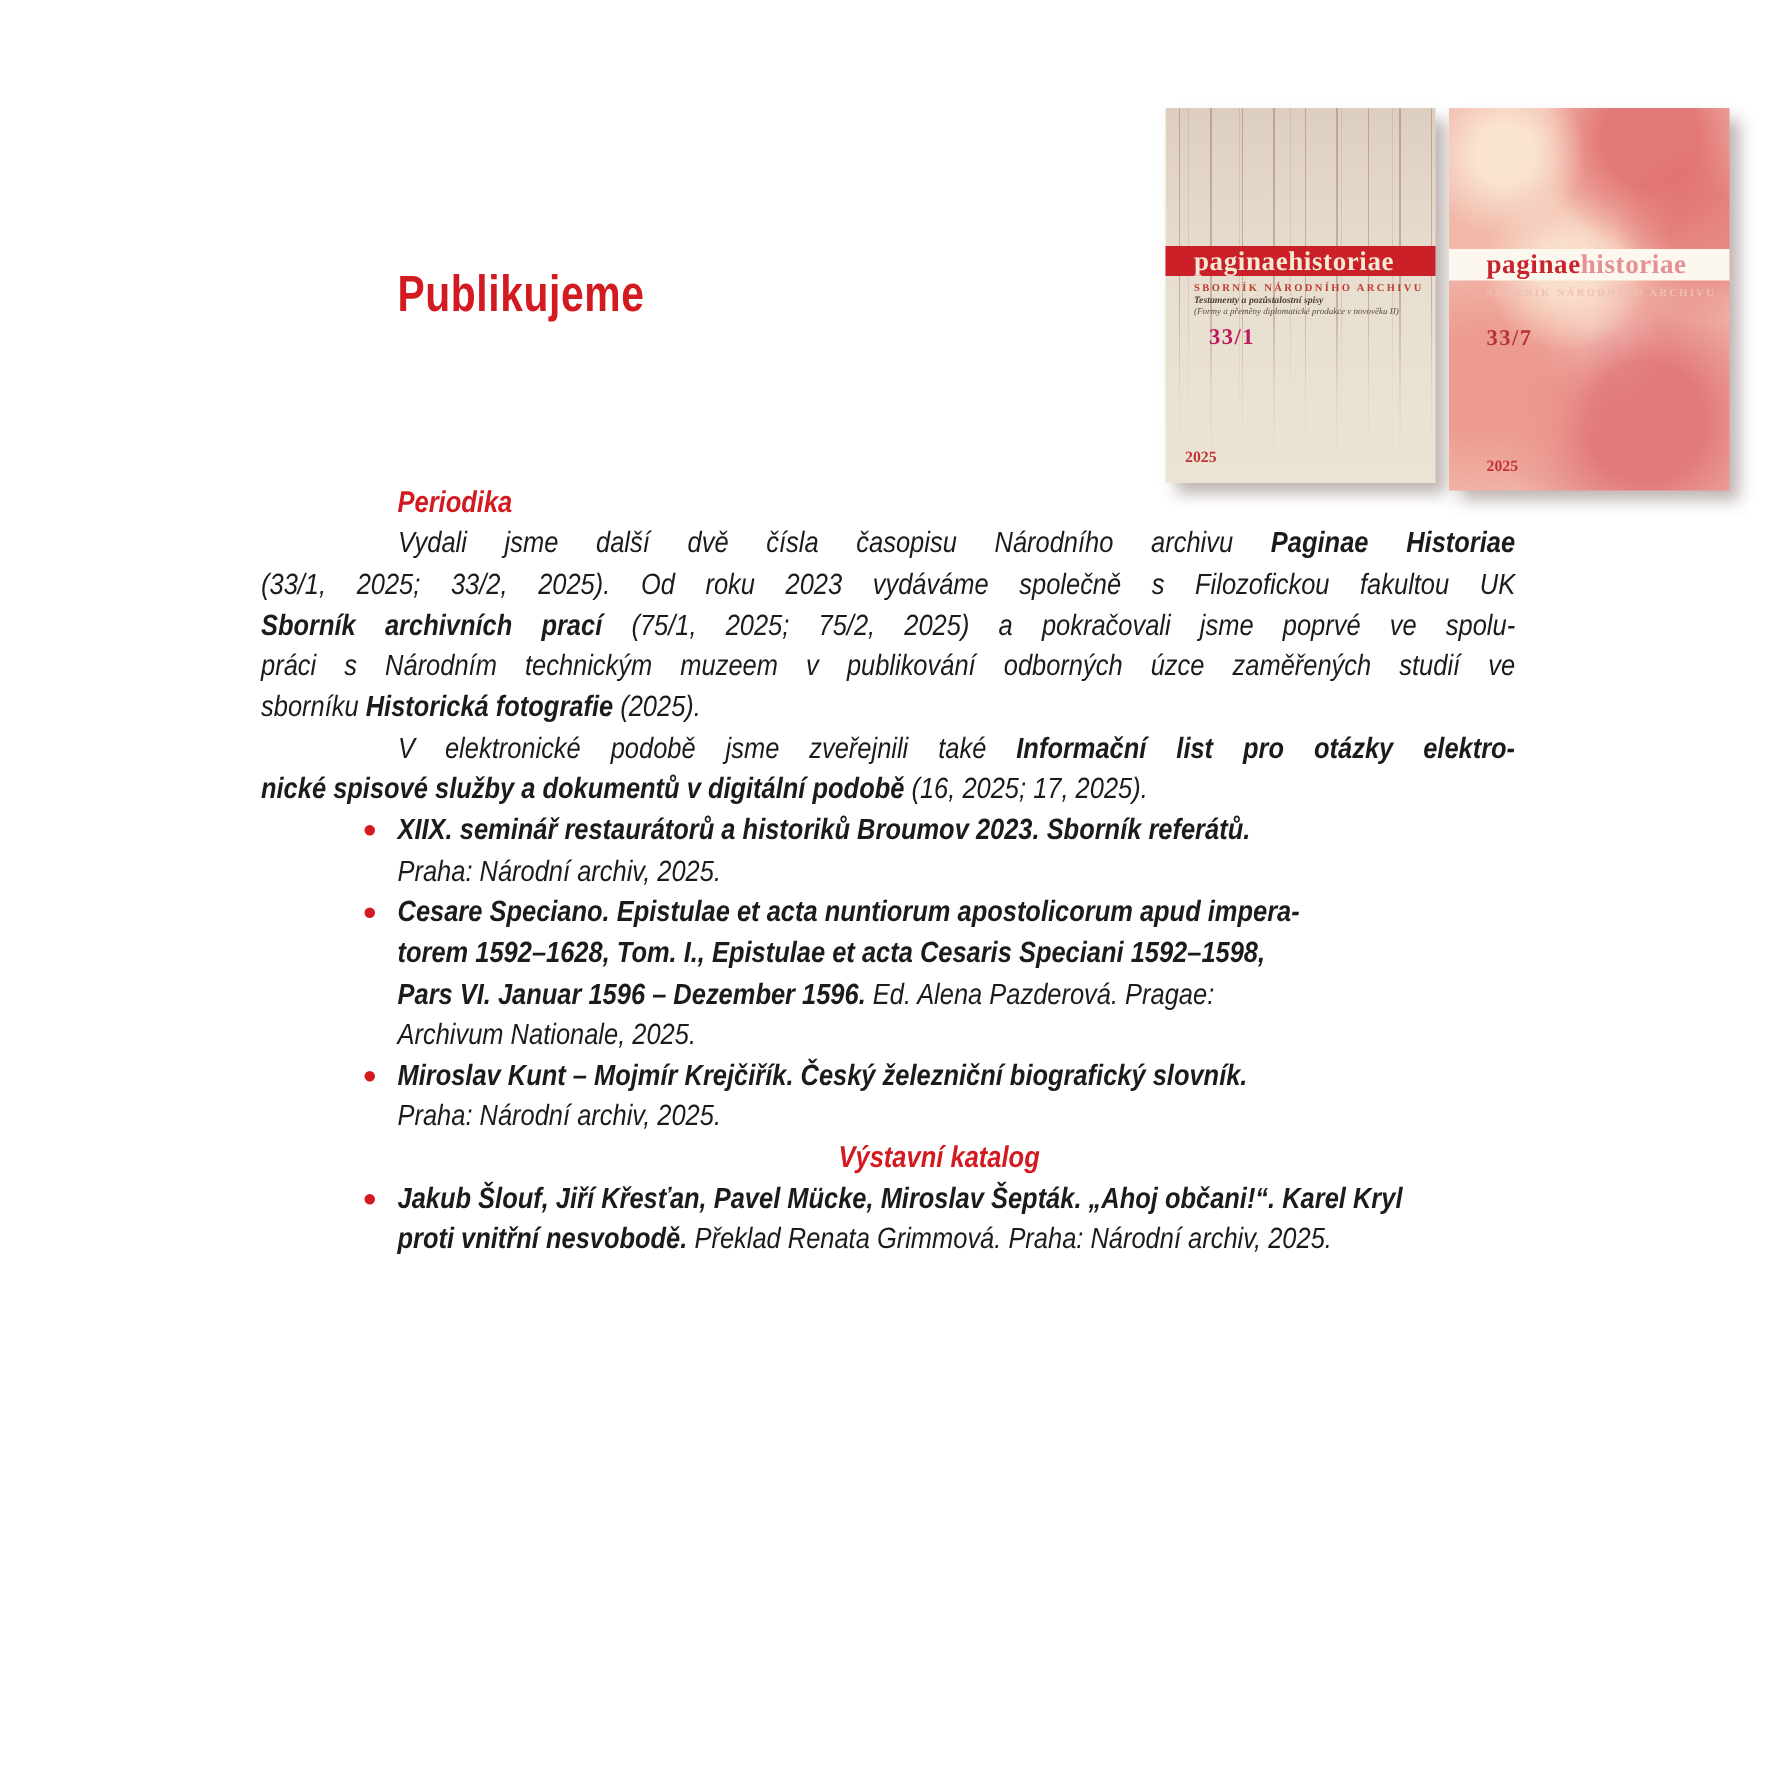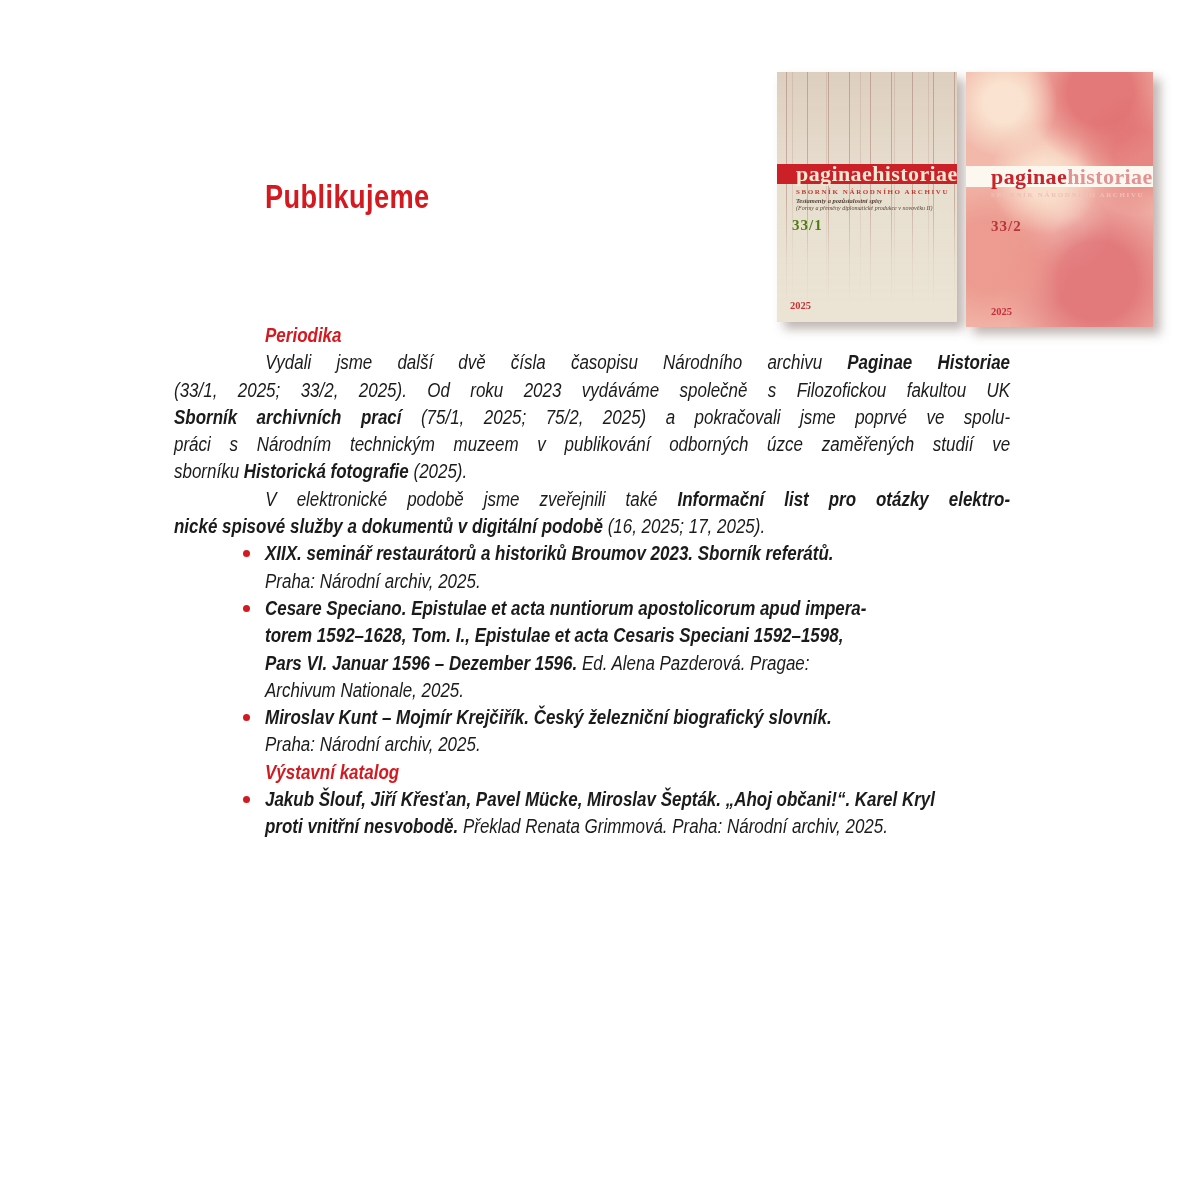--- a/index.html
+++ b/index.html
@@ -16,21 +16,21 @@
   .title{
     position:absolute;left:265px;top:177px;
     font-size:34px;font-weight:bold;color:var(--red);
     transform:scaleX(0.8);transform-origin:0 0;white-space:nowrap;letter-spacing:.5px;
   }
   
   .content{position:absolute;left:174px;top:322px;width:836px;font-size:19.5px;line-height:27.3px;font-style:italic;}
   h2.sect{margin:0;padding-left:91px;font-size:20px;line-height:27.3px;color:var(--red);font-weight:bold;}
   h2.sect .hx{display:inline-block;transform:scaleX(0.85);transform-origin:0 0;white-space:nowrap;}
   .mt-edice{margin-top:22px;}
-  .mt-vystavni{margin-top:26px;}
+  .mt-vystavni{margin-top:26px;text-align:center;}
   .jpara{width:961px;transform:scaleX(0.87);transform-origin:0 0;}
   .jpara .tline{text-align:justify;text-align-last:justify;}
   .jpara .tline.lastline{text-align-last:left;}
   .jpara .tline:first-child{text-indent:105px;}
   .item{position:relative;padding-left:91px;}
   .item .marker{position:absolute;left:69px;top:10px;width:7px;height:7px;border-radius:50%;background:var(--red);}
   .btext{transform:scaleX(0.87);transform-origin:0 0;width:880px;}
   .btext .tline{white-space:nowrap;text-align:left;}
   .b{font-weight:bold;}
   .pagenum{
@@ -54,26 +54,26 @@
     background-image:
       radial-gradient(circle at 20% 12%, rgba(250,230,210,.95) 0 7%, transparent 20%),
       radial-gradient(circle at 72% 8%,  rgba(223,105,108,.8) 0 12%, transparent 28%),
       radial-gradient(circle at 92% 32%, rgba(226,118,118,.75) 0 10%, transparent 25%),
       radial-gradient(circle at 42% 42%, rgba(250,226,206,.9) 0 10%, transparent 30%),
       radial-gradient(circle at 12% 72%, rgba(236,150,140,.85) 0 14%, transparent 34%),
       radial-gradient(circle at 70% 82%, rgba(222,106,112,.8) 0 16%, transparent 40%),
       radial-gradient(circle at 55% 62%, rgba(252,232,214,.95) 0 8%, transparent 22%);
   }
   .cover .issue{position:absolute;font-weight:bold;font-size:15px;letter-spacing:1px;}
-  .cover-1 .issue{left:15px;top:145px;color:#4d7c0f;}
+  .cover-1 .issue{left:29px;top:145px;color:#be185d;}
   .cover-2 .issue{left:25px;top:146px;color:#b6343c;}
   .cover .band{position:absolute;left:0;right:0;}
   .cover-1 .band{top:92px;height:20px;line-height:20px;background:var(--band-red);padding-left:19px;}
   .cover-2 .band{top:94px;height:21px;line-height:21px;background:#fcf7ef;padding-left:25px;}
-  .band .mast1,.band .mast2{font-weight:bold;font-size:22px;letter-spacing:.4px;margin-top:24px;}
+  .band .mast1,.band .mast2{font-weight:bold;font-size:18px;letter-spacing:.4px;margin-top:24px;}
   .cover-1 .mast1,.cover-1 .mast2{color:#f2e9d4;}
   .cover-2 .mast1{color:#c8242c;}
   .cover-2 .mast2{color:#e49193;}
   .cover .subtitle{position:absolute;font-weight:bold;font-size:7px;letter-spacing:1.6px;}
   .cover-1 .subtitle{left:19px;top:116px;color:#bf3a2f;}
   .cover-2 .subtitle{left:25px;top:119px;color:#eec0b8;}
   .cover .theme1{position:absolute;left:19px;top:125px;font-size:6.5px;font-style:italic;font-weight:bold;color:#4f3f33;}
   .cover .theme2{position:absolute;left:19px;top:133px;font-size:6px;font-style:italic;color:#5a4a3c;}
   .cover .year{position:absolute;font-weight:bold;font-size:10.5px;}
   .cover-1 .year{left:13px;bottom:11px;color:#c23436;}
@@ -89,21 +89,21 @@
   <div class="cover cover-1">
     <div class="issue">33/1</div>
     <div class="band"><span class="mast1">paginae</span><span class="mast2">historiae</span></div>
     <div class="subtitle">SBORNÍK NÁRODNÍHO ARCHIVU</div>
     <div class="theme1">Testamenty a pozůstalostní spisy</div>
     <div class="theme2">(Formy a přeměny diplomatické produkce v novověku II)</div>
     <div class="year">2025</div>
   </div>
 
   <div class="cover cover-2">
-    <div class="issue">33/2</div>
+    <div class="issue">33/7</div>
     <div class="band"><span class="mast1">paginae</span><span class="mast2">historiae</span></div>
     <div class="subtitle">SBORNÍK NÁRODNÍHO ARCHIVU</div>
     <div class="year">2025</div>
   </div>
 
   <div class="content">
 
     <h2 class="sect"><span class="hx">Periodika</span></h2>
     <div class="jpara">
         <div class="tline"><span>Vydali jsme další dvě čísla časopisu Národního archivu </span><span class="b">Paginae Historiae</span></div>

